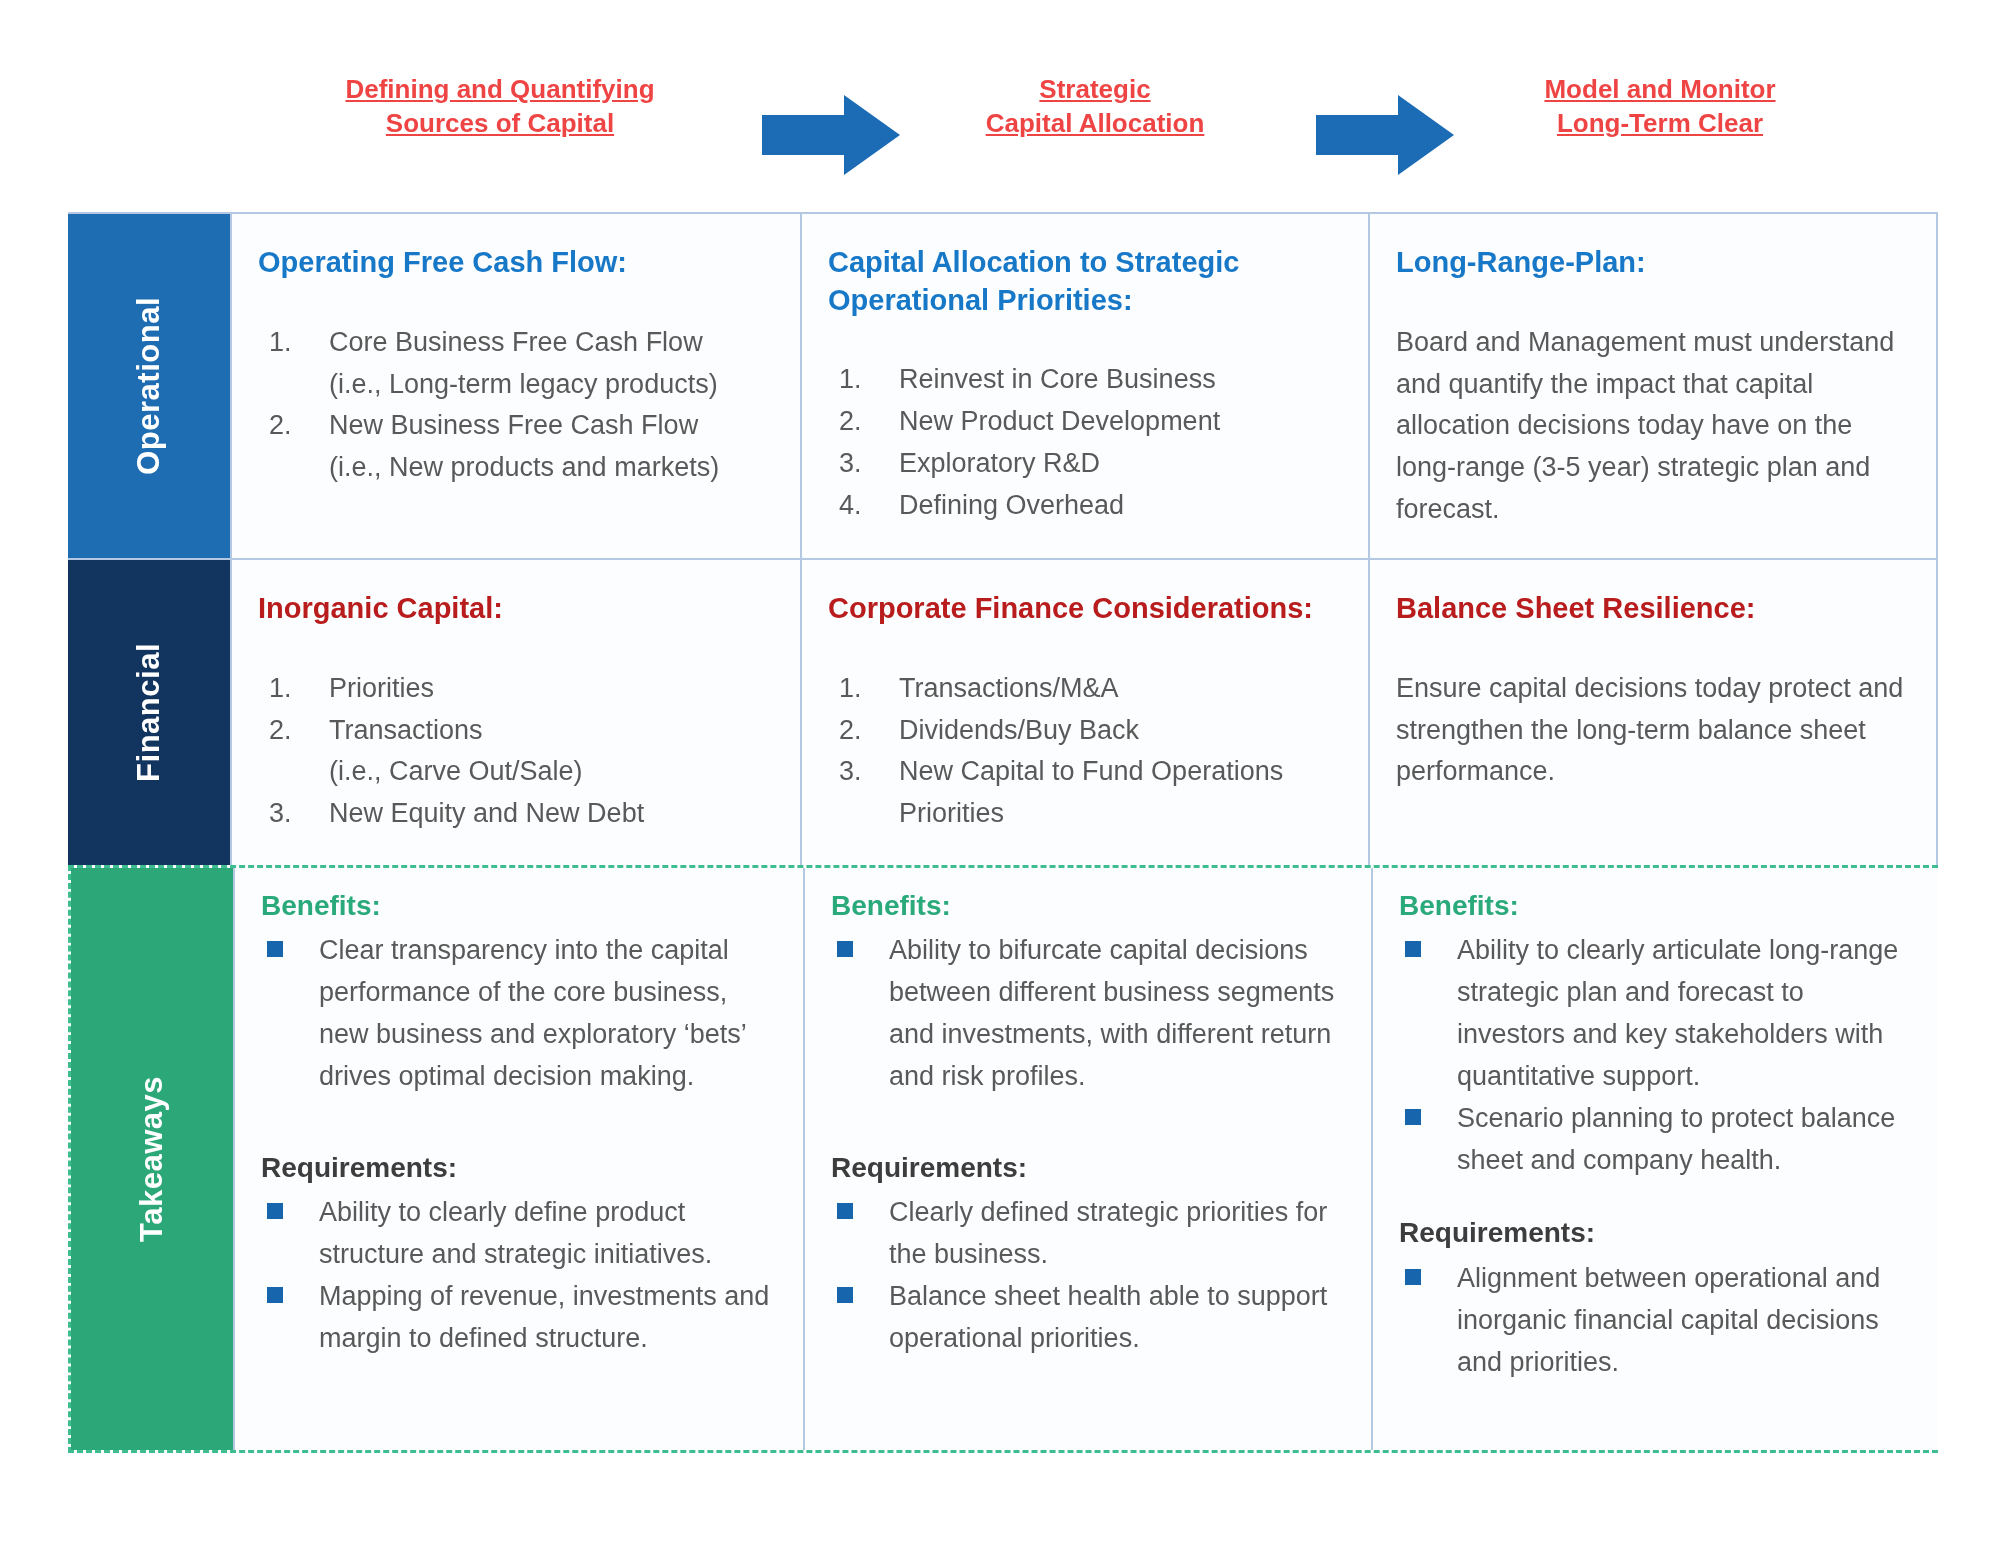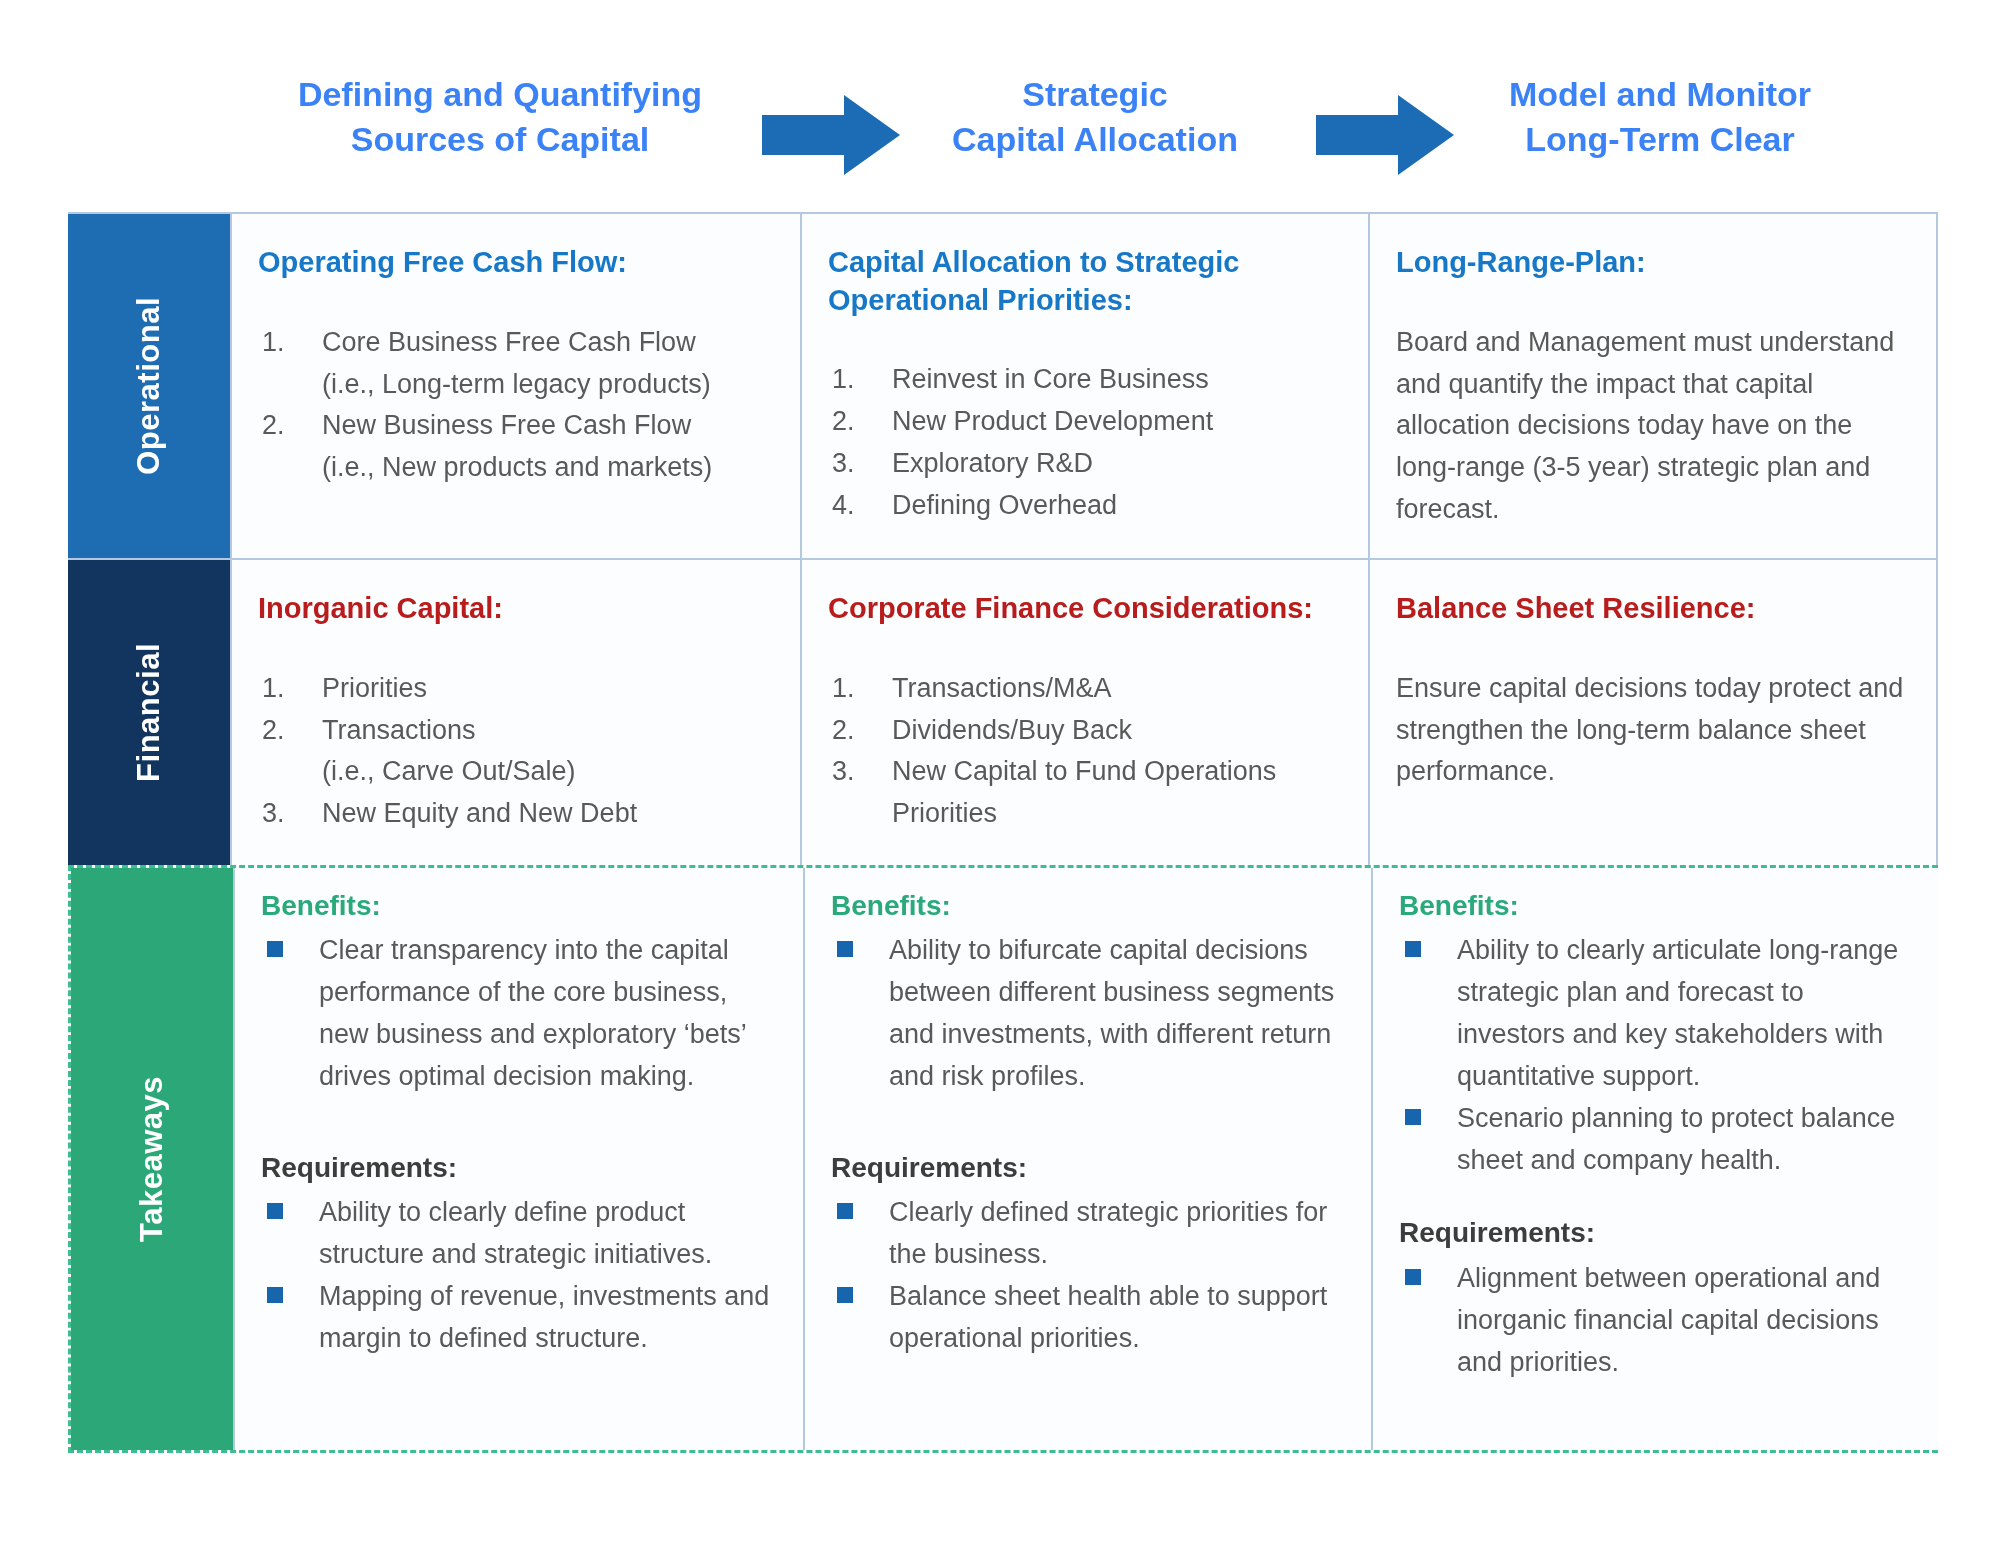--- a/index.html
+++ b/index.html
@@ -3,22 +3,22 @@
 <meta charset="utf-8">
 <style>
   html,body{margin:0;padding:0;background:#ffffff;}
   .canvas{
     position:relative;width:2000px;height:1564px;background:#ffffff;
     font-family:"Liberation Sans", sans-serif;overflow:hidden;
   }
 
   
   .flow-step{
-    position:absolute;top:72px;color:#3b82f6;font-weight:bold;
-    font-size:34px;line-height:1.32;text-align:center;
+    position:absolute;top:72px;color:#ef4444;font-weight:bold;
+    font-size:26px;line-height:1.32;text-align:center;text-decoration:underline;
   }
   .flow-step-1{left:250px;width:500px;}
   .flow-step-2{left:905px;width:380px;}
   .flow-step-3{left:1440px;width:440px;}
   .flow-arrow{position:absolute;top:93px;width:140px;height:84px;}
   .flow-arrow-1{left:762px;}
   .flow-arrow-2{left:1316px;}
 
   
   .matrix{position:absolute;left:68px;top:212px;width:1870px;}
@@ -49,21 +49,21 @@
   .cell-2{width:568px;flex:0 0 568px;}
   .cell-3{width:570px;flex:0 0 570px;border-right:2px solid #b4c8e2;}
   .row-3 .cell-3{border-right:none;width:567px;flex:0 0 567px;}
   .row-3 .cell{padding-top:20px;}
 
   .cell-title{font-weight:bold;font-size:29px;line-height:1.3;margin:0 0 40px 0;}
   .row-1 .cell-title{color:#1778c8;}
   .row-2 .cell-title{color:#b91c1c;}
   .cell-par{margin:0;}
 
-  ol.num-list{list-style:none;margin:0;padding:0;counter-reset:item;}
+  ol.num-list{list-style:none;margin:7px;padding:0;counter-reset:item;}
   ol.num-list li{counter-increment:item;position:relative;padding-left:64px;}
   ol.num-list li::before{
     content:counter(item) ".";position:absolute;left:4px;top:0;color:#595959;
   }
   .li-note{display:block;}
 
   
   .sec-title{font-weight:bold;font-size:28px;line-height:1.3;margin:0 0 6px 0;}
   .sec-title.benefits{color:#2aa97b;}
   .sec-title.requirements{color:#3d3d3d;}

